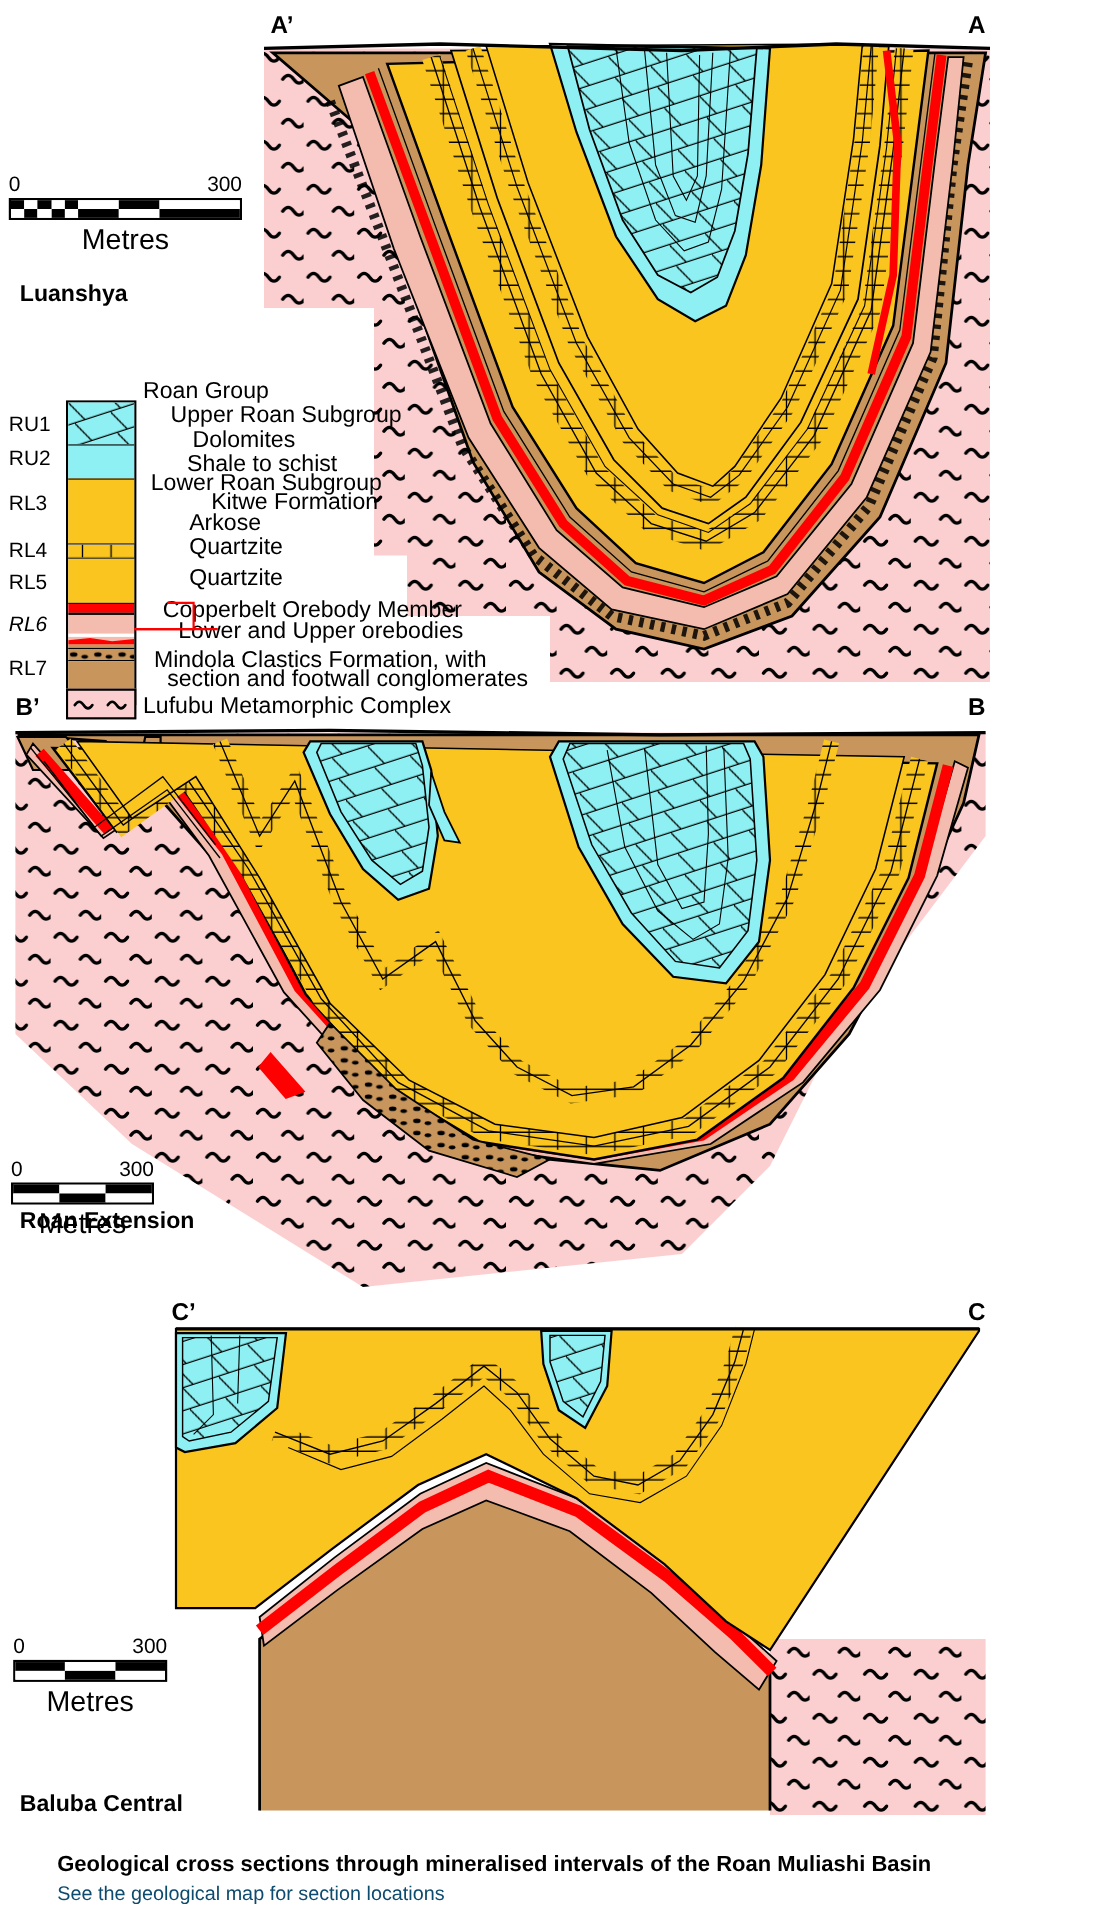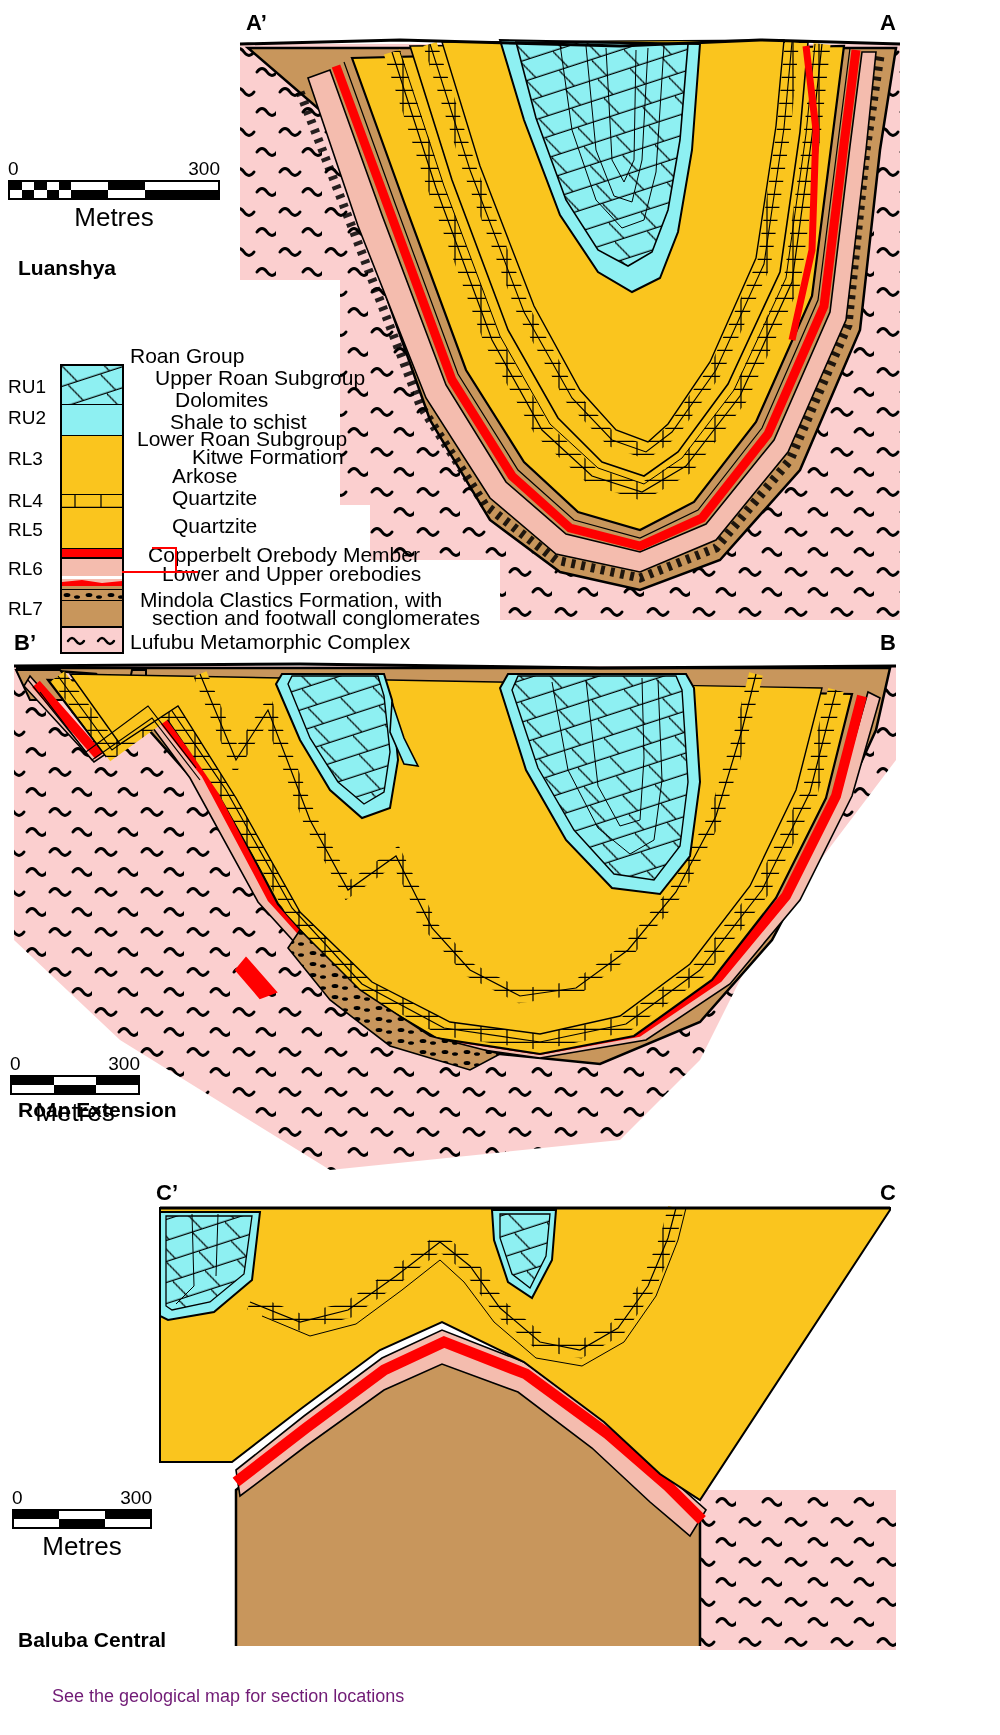--- a/index.html
+++ b/index.html
@@ -29,21 +29,21 @@
   .lg-txt{position:absolute;font-size:21px;color:#000;white-space:nowrap;}
   .lufubu-box{position:absolute;left:60px;width:60px;height:24px;border:2px solid #000;background:#fbcfcf;}
 
   
   .sec-title{position:absolute;font-size:21px;font-weight:bold;color:#000;}
   .end-lab{position:absolute;font-size:22px;font-weight:bold;color:#000;}
 
   
   #caption{position:absolute;left:52px;top:1683px;width:930px;}
   #cap-main{font-size:20px;font-weight:bold;color:#000;line-height:1.25;}
-  #cap-sub{font-size:18px;color:#701a75;line-height:1.3;margin-top:2px;}
+  #cap-sub{font-size:18px;color:#0c4a6e;line-height:1.3;margin-top:2px;}
 </style>
 </head>
 <body>
 
 <div class="stage">
 
   <svg id="svg-a" width="1000" height="630" viewBox="0 0 1000 630" style="position:absolute;left:0;top:0;">
     <defs>
       <pattern id="pSquiggle" width="46" height="40" patternUnits="userSpaceOnUse">
         <rect width="46" height="40" fill="#FBCFCF"></rect>
@@ -181,21 +181,21 @@
             <rect width="60" height="8" fill="url(#pConglo)"></rect>
           </svg>
       </div>
     </div>
 
     <div class="lg-code" style="top:40px;">RU1</div>
     <div class="lg-code" style="top:71px;">RU2</div>
     <div class="lg-code" style="top:112px;">RL3</div>
     <div class="lg-code" style="top:154px;">RL4</div>
     <div class="lg-code" style="top:183px;">RL5</div>
-    <div class="lg-code" style="top:222px;">RL6</div>
+    <div class="lg-code" style="top:222px;font-style:italic;">RL6</div>
     <div class="lg-code" style="top:262px;">RL7</div>
 
     <div class="lg-txt" style="left:130px;top:8px;">Roan Group</div>
     <div class="lg-txt" style="left:155px;top:30px;">Upper Roan Subgroup</div>
     <div class="lg-txt" style="left:175px;top:52px;">Dolomites</div>
     <div class="lg-txt" style="left:170px;top:74px;">Shale to schist</div>
     <div class="lg-txt" style="left:137px;top:91px;">Lower Roan Subgroup</div>
     <div class="lg-txt" style="left:152px;top:109px;margin-left:40px;">Kitwe Formation</div>
     <div class="lg-txt" style="left:172px;top:128px;">Arkose</div>
     <div class="lg-txt" style="left:172px;top:150px;">Quartzite</div>
@@ -347,16 +347,17 @@
       <div class="sb-row">
         <div class="sb-cell" style="background:#fff"></div>
           <div class="sb-cell" style="background:#000"></div>
           <div class="sb-cell" style="background:#fff"></div>
       </div>
     </div>
     <div class="sb-cap">Metres</div>
   </div>
 
   <div id="caption">
+    <div id="cap-main">Geological cross sections through mineralised intervals of the Roan Muliashi Basin</div>
     <div id="cap-sub">See the geological map for section locations</div>
   </div>
 
 </div>
 
 </body></html>

